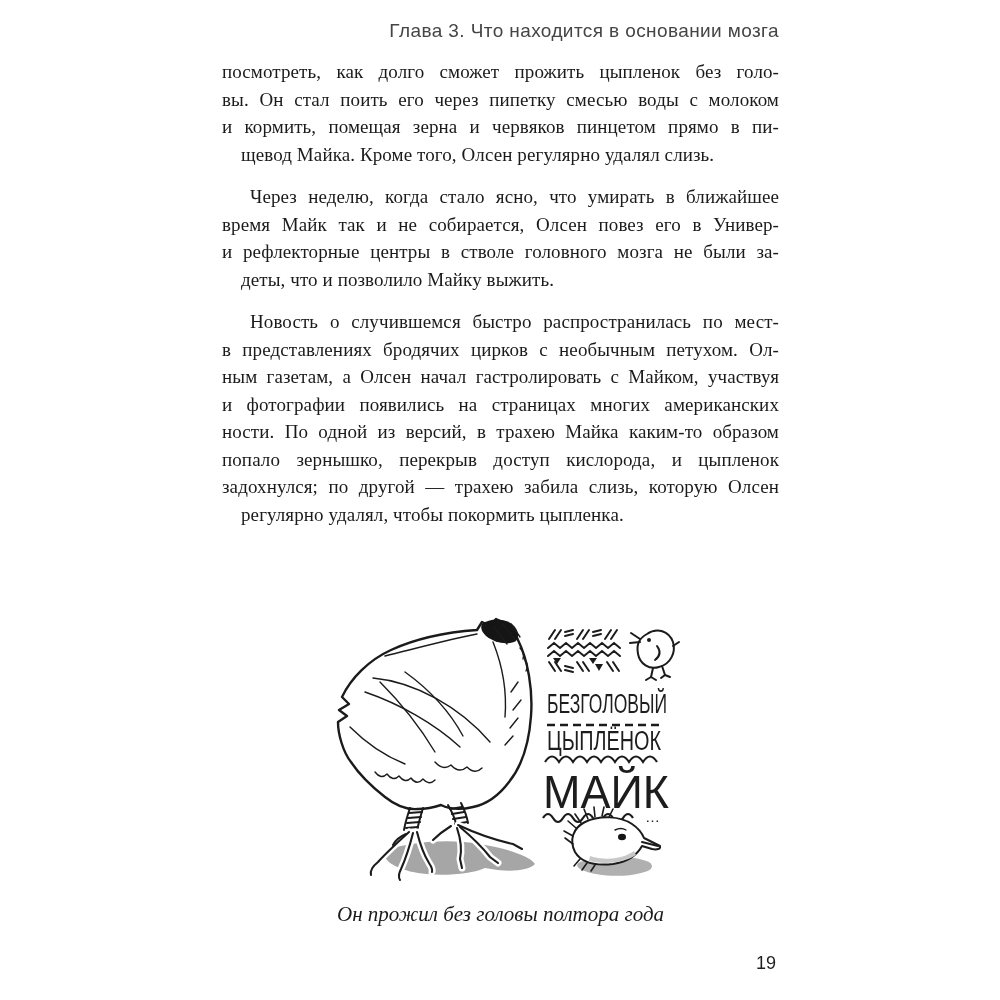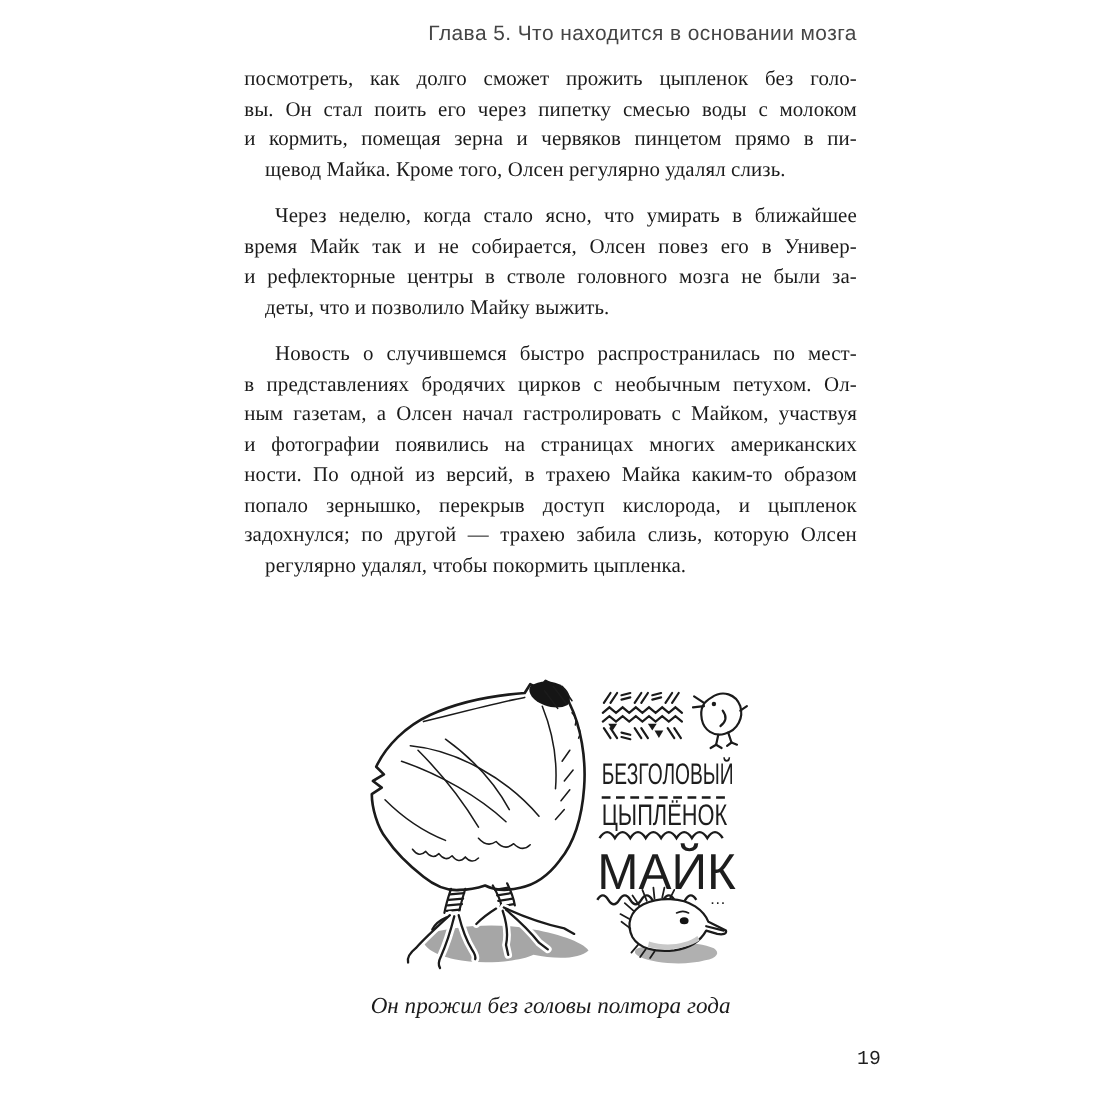--- a/index.html
+++ b/index.html
@@ -16,29 +16,29 @@
   .line{line-height:27.5px;height:27.5px;text-align:justify;text-align-last:justify;
     letter-spacing:.1px;}
   .line.last{text-align-last:left;margin-left:19px;}
   .line.indent{padding-left:28px;margin-top:15px;}
 
   .figure-svg{position:absolute;left:285px;top:612px;}
 
   .caption{position:absolute;top:902px;left:222px;width:557px;text-align:center;
     font-style:italic;font-size:21px;color:#1b1b1b;}
 
-  .page-number{position:absolute;top:953px;left:772px;width:36px;text-align:center;
-    font-family:Liberation Mono, monospace;font-size:18px;color:#1f1f1f;}
+  .page-number{position:absolute;top:953px;left:748px;width:36px;text-align:center;
+    font-family:Liberation Sans, sans-serif;font-size:18px;color:#1f1f1f;}
 </style>
 </head>
 <body>
 
 <div class="page">
 
-  <div class="running-head">Глава 5. Что находится в основании мозга</div>
+  <div class="running-head">Глава 3. Что находится в основании мозга</div>
 
   <div class="body-text" id="body-text">
       <div class="line">посмотреть, как долго сможет прожить цыпленок без голо-</div>
       <div class="line">вы. Он стал поить его через пипетку смесью воды с молоком</div>
       <div class="line">и кормить, помещая зерна и червяков пинцетом прямо в пи-</div>
       <div class="line last">щевод Майка. Кроме того, Олсен регулярно удалял слизь.</div>
       <div class="line indent">Через неделю, когда стало ясно, что умирать в ближайшее</div>
       <div class="line">время Майк так и не собирается, Олсен повез его в Универ-</div>
       <div class="line">и рефлекторные центры в стволе головного мозга не были за-</div>
       <div class="line last">деты, что и позволило Майку выжить.</div>

